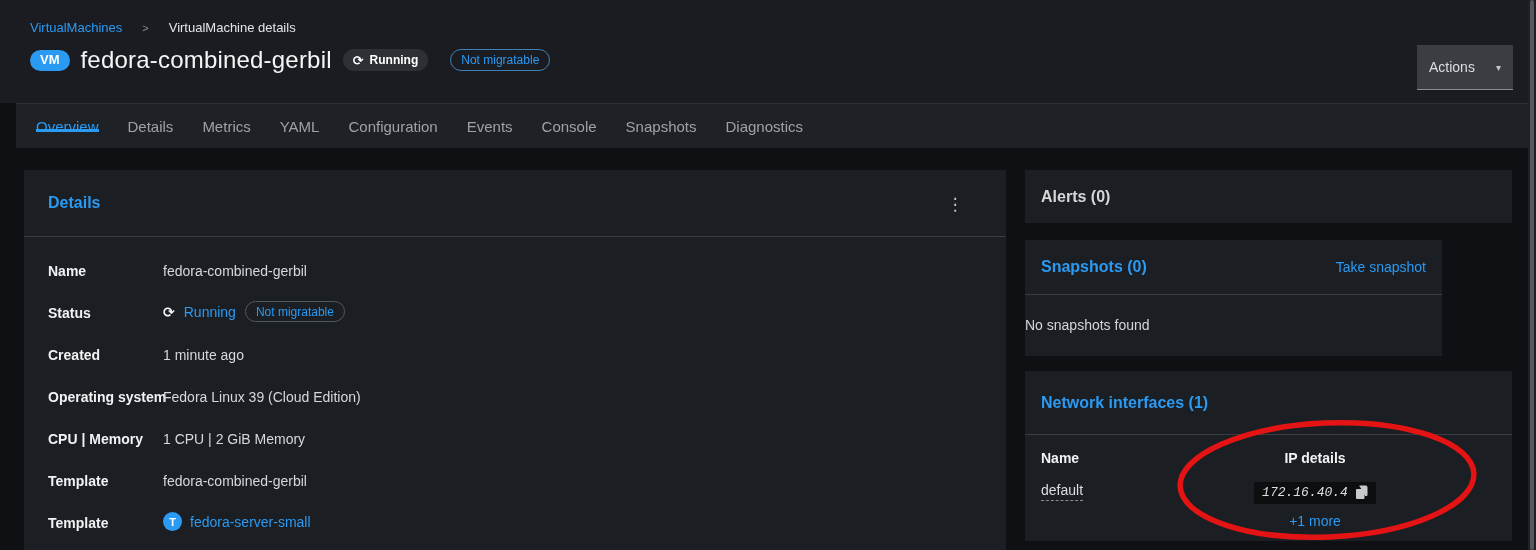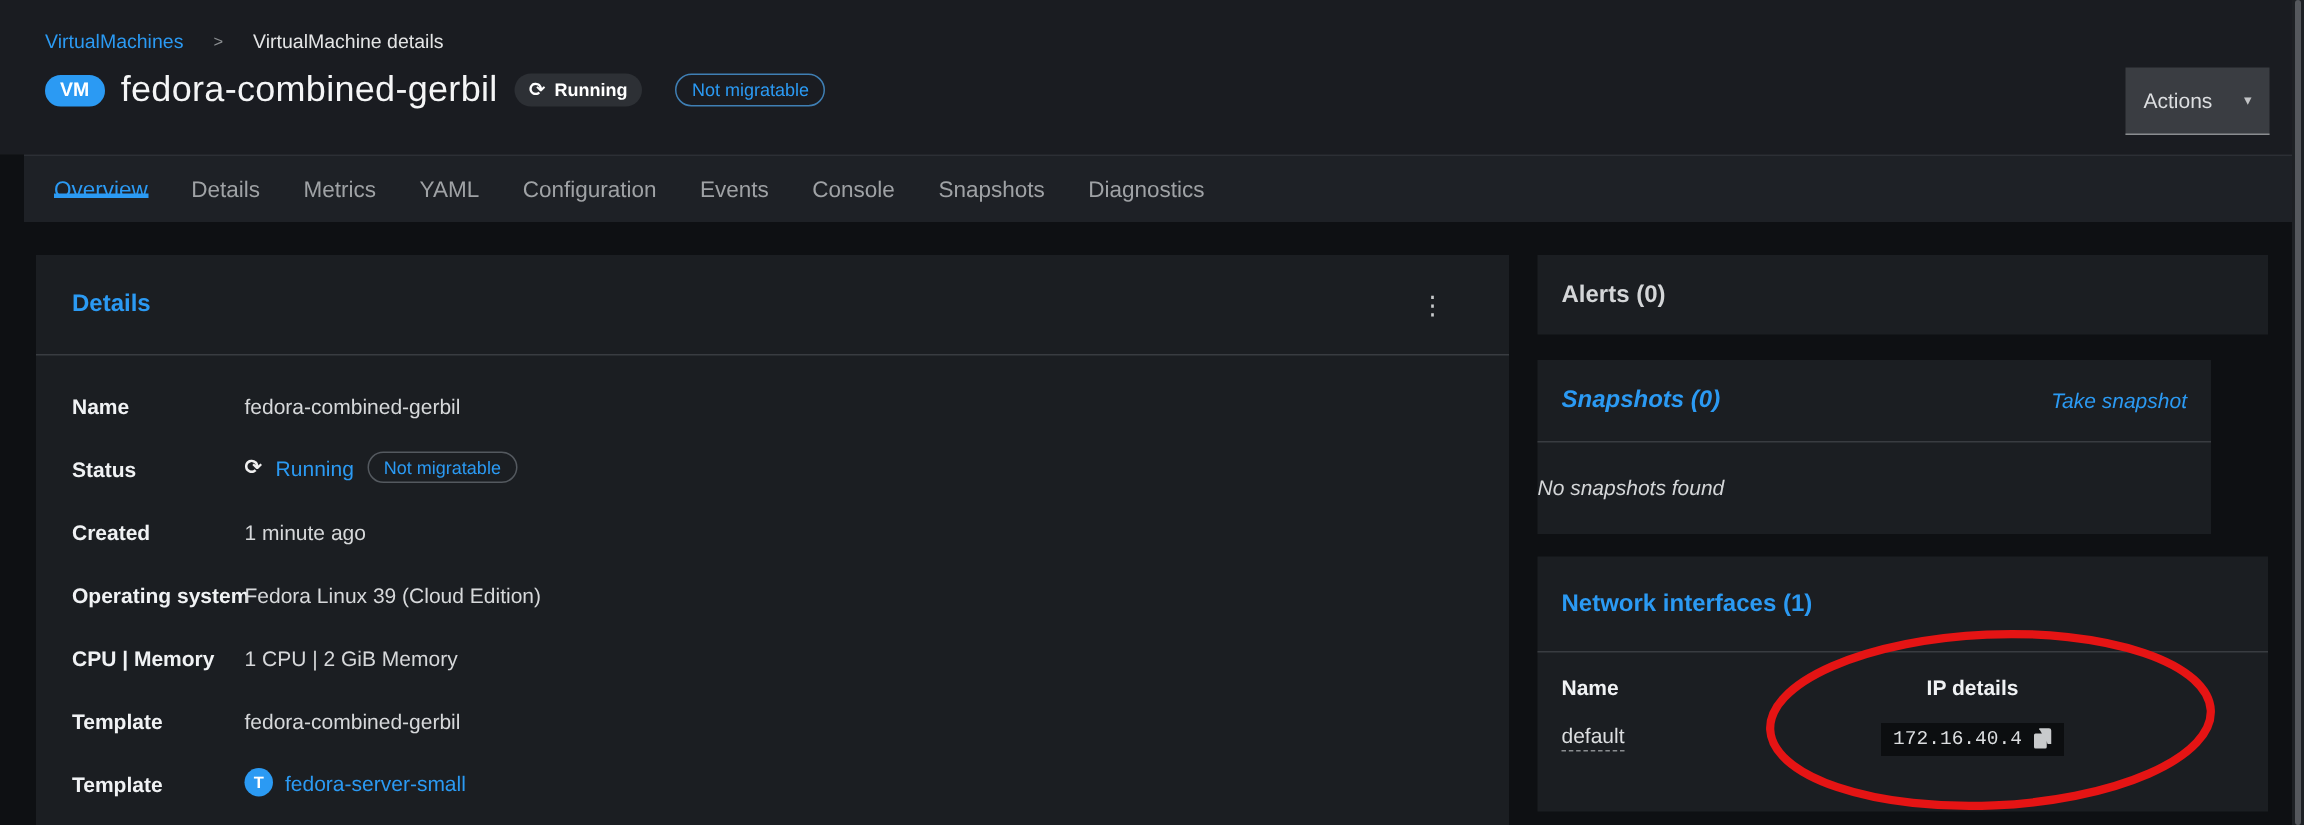--- a/index.html
+++ b/index.html
@@ -64,35 +64,35 @@
   .vnc-thumb { margin:13px 0 0 47px; width:309px; height:194px; background:#000; position:relative; cursor:pointer; }
   .vline { position:absolute; height:2px; background:#c9cccd; opacity:.85; }
   .vline.l1 { left:5px; top:7px;  width:110px; }
   .vline.l2 { left:5px; top:12px; width:170px; }
   .vline.l3 { left:5px; top:21px; width:155px; }
   .vline.l4 { left:5px; top:26px; width:105px; }
   .openconsole { margin-top:37px; display:flex; align-items:center; gap:8px; font-size:15px; }
   
   .alerts-card { left:1025px; top:22px; width:487px; height:53px; display:flex; align-items:center; padding:0 16px; }
   .alerts-title { font-size:16px; font-weight:bold; color:#d4d6d8; }
-  .snaps-card { left:1025px; top:92px; width:449px; height:116px;font-style:italic; }
+  .snaps-card { left:1025px; top:92px; width:417px; height:116px; }
   .snaps-hdr { height:55px; display:flex; align-items:center; justify-content:space-between; padding:0 16px; border-bottom:1px solid #393c41; }
   .take-snap { font-size:14px; }
   .snaps-empty { text-align:left; padding-top:22px; font-size:14px; color:#d4d6d8; }
   .net-card { left:1025px; top:223px; width:487px; height:170px; }
   .net-hdr { height:64px; display:flex; align-items:center; padding:0 16px; border-bottom:1px solid #393c41; }
   .net-table { padding:15px 16px 0 16px; font-size:14px; }
   .net-row { display:flex; align-items:flex-start; }
   .col-name { width:139px; }
   .col-ip { width:270px; text-align:center; }
   .th { font-weight:bold; color:#f0f2f4; }
   .net-data { margin-top:16px; }
   .iface-name { display:inline-block; color:#dcdee0; border-bottom:1px dashed #8a8d90; padding-bottom:2px; cursor:pointer; }
   .ip-chip { display:inline-flex; align-items:center; gap:7px; background:#0c0e10; padding:3px 8px 4px;
-             font-family:"Liberation Mono","DejaVu Sans Mono",monospace; font-size:13px; color:#dcdee0; }
+             font-family:"Liberation Mono","DejaVu Sans Mono",monospace; font-size:13px; color:#dcdee0;font-style:italic; }
   .copy-icon { cursor:pointer; display:inline-flex; }
   .more-link { margin-top:9px; font-size:14px; }
   
   .annotation-svg { position:absolute; inset:0; width:100%; height:100%; pointer-events:none; z-index:10; }
   .scrollbar { position:absolute; right:0; top:0; width:8px; height:100%; background:#1d2024; z-index:20; }
   .scroll-thumb { position:absolute; right:2px; top:0; width:4px; height:100%; background:#55585d; border-radius:2px; }
 </style>
 </head>
 <body>
 
@@ -200,20 +200,21 @@
           <div class="col-ip">
             <span class="ip-chip">
               <span>172.16.40.4</span>
               <span class="copy-icon">
                 <svg width="13" height="15" viewBox="0 0 13 15">
                   <path d="M4.5 1h6.5a1 1 0 0 1 1 1v8.5h-2" fill="#c8cacc" stroke="#c8cacc" stroke-width="1"></path>
                   <rect x="1" y="4" width="8.5" height="10" rx="1" fill="#c8cacc"></rect>
                 </svg>
               </span>
             </span>
+            <div class="link more-link">+1 more</div>
           </div>
         </div>
       </div>
     </div>
   </div>
 
   <svg class="annotation-svg" viewBox="0 0 1536 550">
     <ellipse cx="1327" cy="480" rx="147" ry="57" fill="none" stroke="#e51414" stroke-width="5.5" transform="rotate(-2.5 1327 480)"></ellipse>
   </svg>
 

